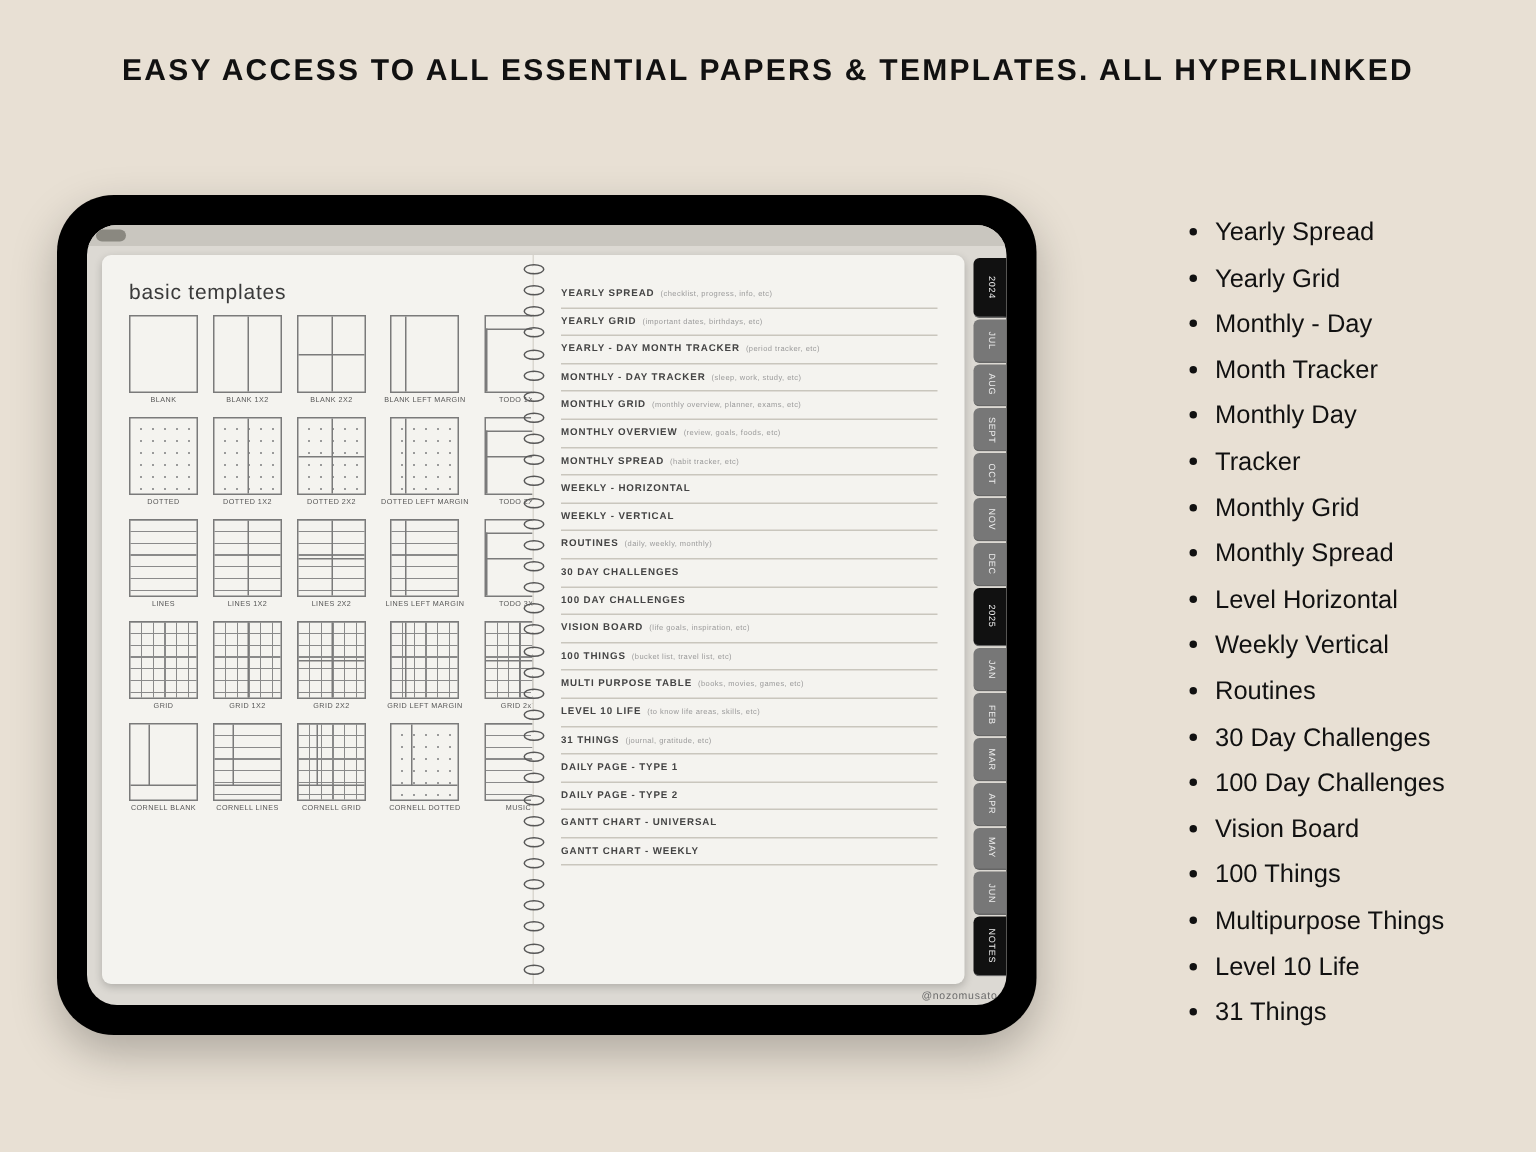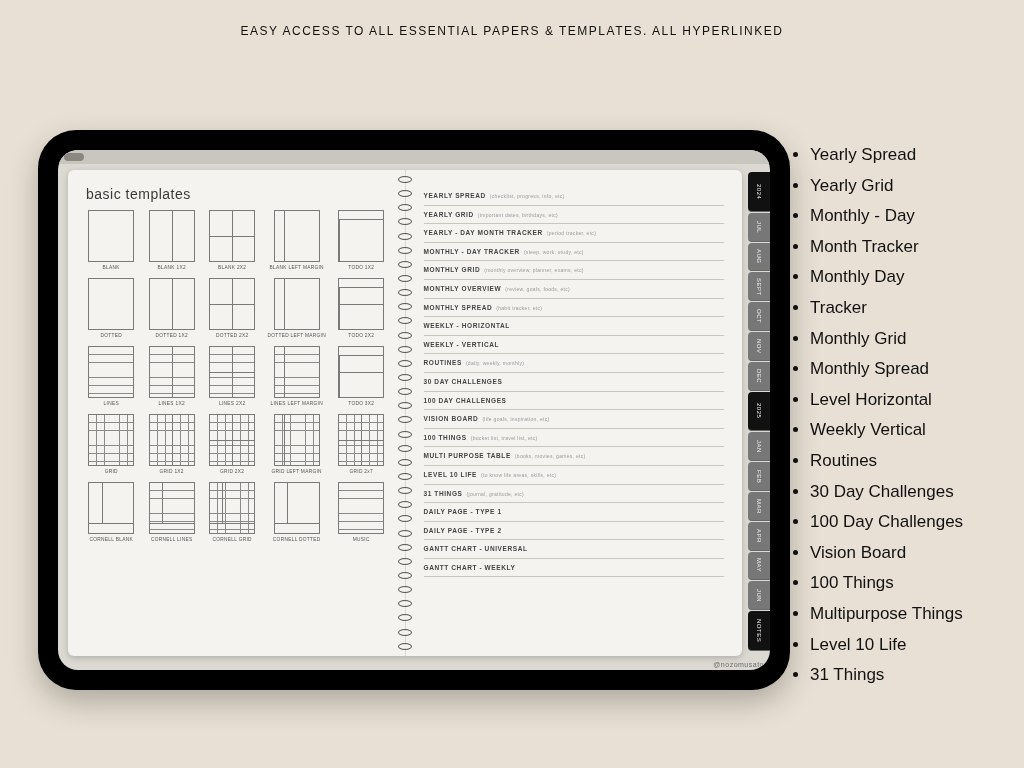--- a/index.html
+++ b/index.html
@@ -17,24 +17,24 @@
     position: absolute;
     top: 22px; left: 0; right: 0;
     text-align: center;
   }
   .hdr h1 {
     font-size: 42px;
     font-weight: 900;
     letter-spacing: 1px;
   }
   .hdr p {
-    margin-top: 2px;
-    font-size: 12px;
+    margin-top: 14px;
+    font-size: 20px;
     letter-spacing: 1.5px;
-    font-weight: 400;
+    font-weight: 700;
   }
 
   
   .bullets {
     position: absolute;
     right: 14px;
     top: 140px;
     width: 218px;
     font-size: 17px;
     line-height: 1.8;
@@ -42,21 +42,21 @@
   .bullets li {
     list-style: disc;
     margin-left: 18px;
     white-space: nowrap;
   }
 
   
   .tablet {
     position: absolute;
     left: 38px; top: 130px;
-    width: 752px; height: 560px;
+    width: 653px; height: 560px;
     background: #000;
     border-radius: 38px;
     padding: 20px;
     box-shadow: 0 12px 30px rgba(0,0,0,.25);
   }
   .screen {
     width: 100%; height: 100%;
     background: #dcd9d3;
     border-radius: 20px;
     position: relative;

